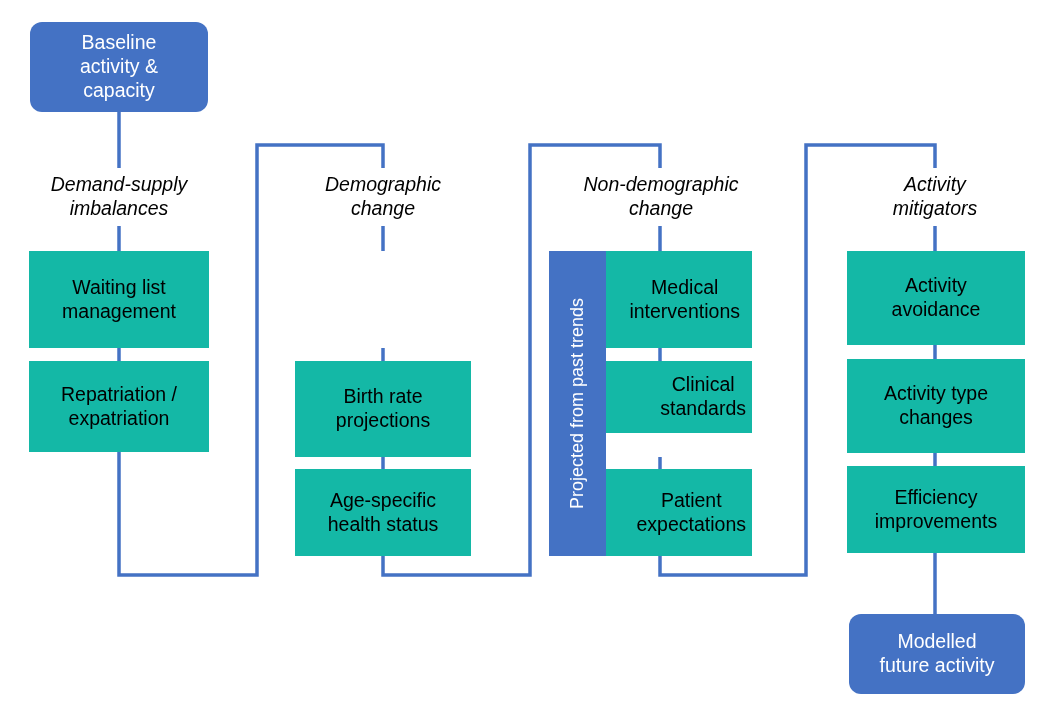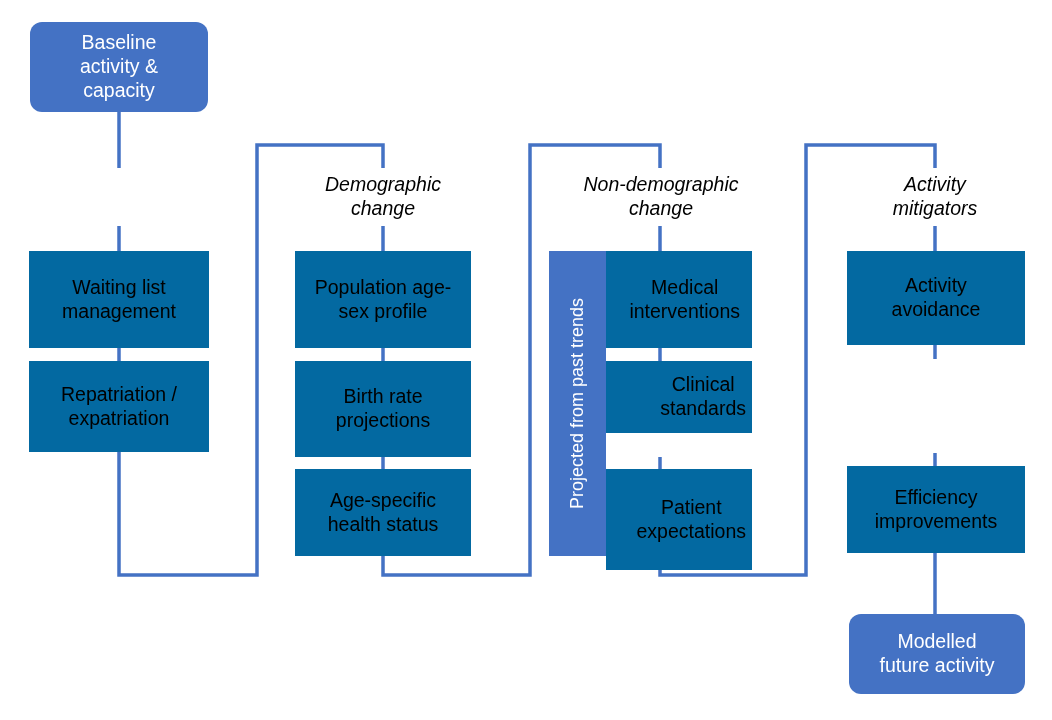--- a/index.html
+++ b/index.html
@@ -40,21 +40,21 @@
   }
 
   .node-rounded {
     background: #4472C4;
     color: #ffffff;
     border-radius: 12px;
     font-size: 19.5px;
   }
 
   .node-box {
-    background: #0369a1;
+    background: #14b8a6;
     color: #000000;
     font-size: 19.5px;
     padding: 0 8px;
   }
 
   .stage-label {
     position: absolute;
     font-style: italic;
     font-size: 19.5px;
     color: #000000;
@@ -110,61 +110,63 @@
       <path d="M935,453 L935,466"></path>
 
       <path d="M935,553 L935,614"></path>
     </g>
   </svg>
 
   <div class="node node-rounded" style="left:30px; top:22px; width:178px; height:90px;">Baseline
 activity &amp;
 capacity</div>
 
+  <div class="stage-label" style="left:24px; top:168px; width:190px; height:58px;">Demand-supply
+imbalances</div>
 
   <div class="node node-box" style="left:29px; top:251px; width:180px; height:97px;">Waiting list
 management</div>
 
   <div class="node node-box" style="left:29px; top:361px; width:180px; height:91px;">Repatriation /
 expatriation</div>
 
   <div class="stage-label" style="left:290px; top:168px; width:186px; height:58px;">Demographic
 change</div>
 
-  <div class="node node-box" style="left:295px; top:251px; width:176px; height:97px;">Population age-
-sex profile</div>
 
   <div class="node node-box" style="left:295px; top:469px; width:176px; height:87px;">Age-specific
 health status</div>
 
   <div class="node node-box" style="left:295px; top:361px; width:176px; height:96px;">Birth rate
 projections</div>
 
   <div class="stage-label" style="left:563px; top:168px; width:196px; height:58px;">Non-demographic
 change</div>
 
   <div class="vertical-band" style="left:549px; top:251px; width:57px; height:305px;">
     <span class="vtext">Projected from past trends</span>
   </div>
 
   <div class="node node-box" style="left:606px; top:251px; width:146px; height:97px; justify-content:flex-end; padding-right:12px;">Medical
 interventions</div>
 
   <div class="node node-box" style="left:606px; top:361px; width:146px; height:72px; justify-content:flex-end; padding-right:6px;">Clinical
 standards</div>
 
-  <div class="node node-box" style="left:606px; top:469px; width:146px; height:101px; justify-content:flex-end; padding-right:6px;">Patient
+  <div class="node node-box" style="left:606px; top:469px; width:146px; height:87px; justify-content:flex-end; padding-right:6px;">Patient
 expectations</div>
 
   <div class="stage-label" style="left:842px; top:168px; width:186px; height:58px;">Activity
 mitigators</div>
 
   <div class="node node-box" style="left:847px; top:251px; width:178px; height:94px;">Activity
 avoidance</div>
 
+  <div class="node node-box" style="left:847px; top:359px; width:178px; height:94px;">Activity type
+changes</div>
 
   <div class="node node-box" style="left:847px; top:466px; width:178px; height:87px;">Efficiency
 improvements</div>
 
   <div class="node node-rounded" style="left:849px; top:614px; width:176px; height:80px;">Modelled
 future activity</div>
 
 </div>
 
 </body></html>

